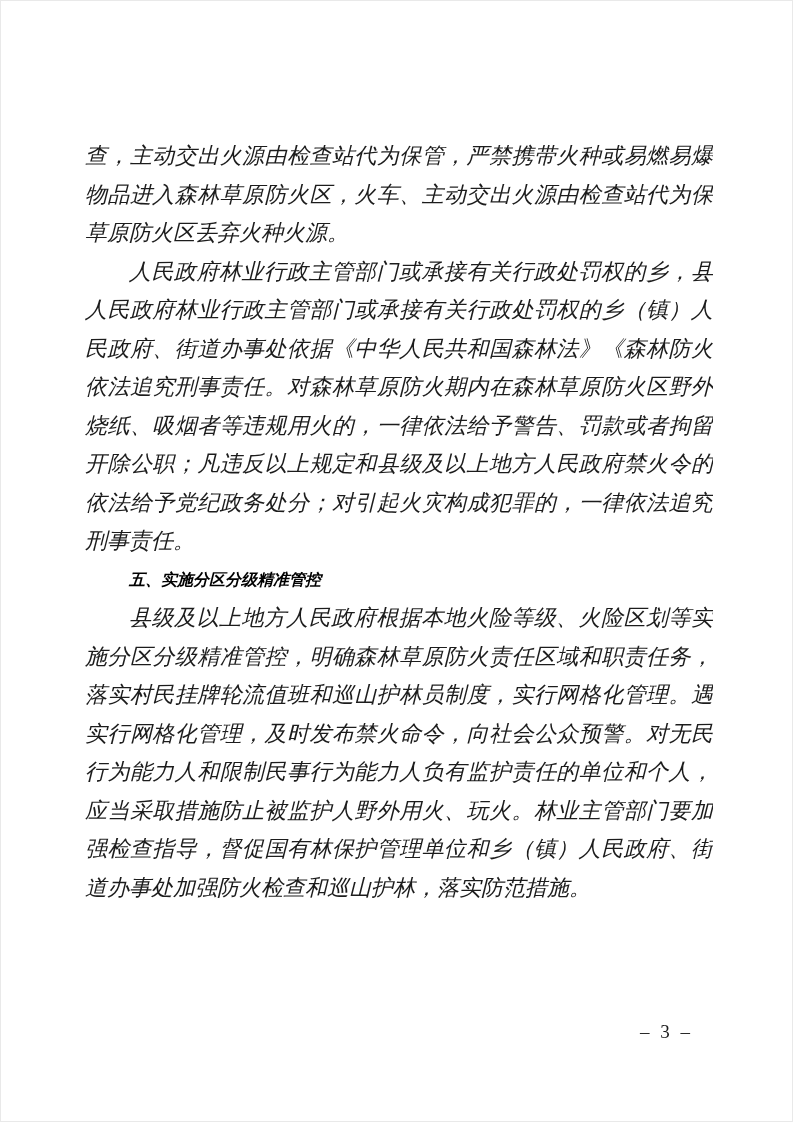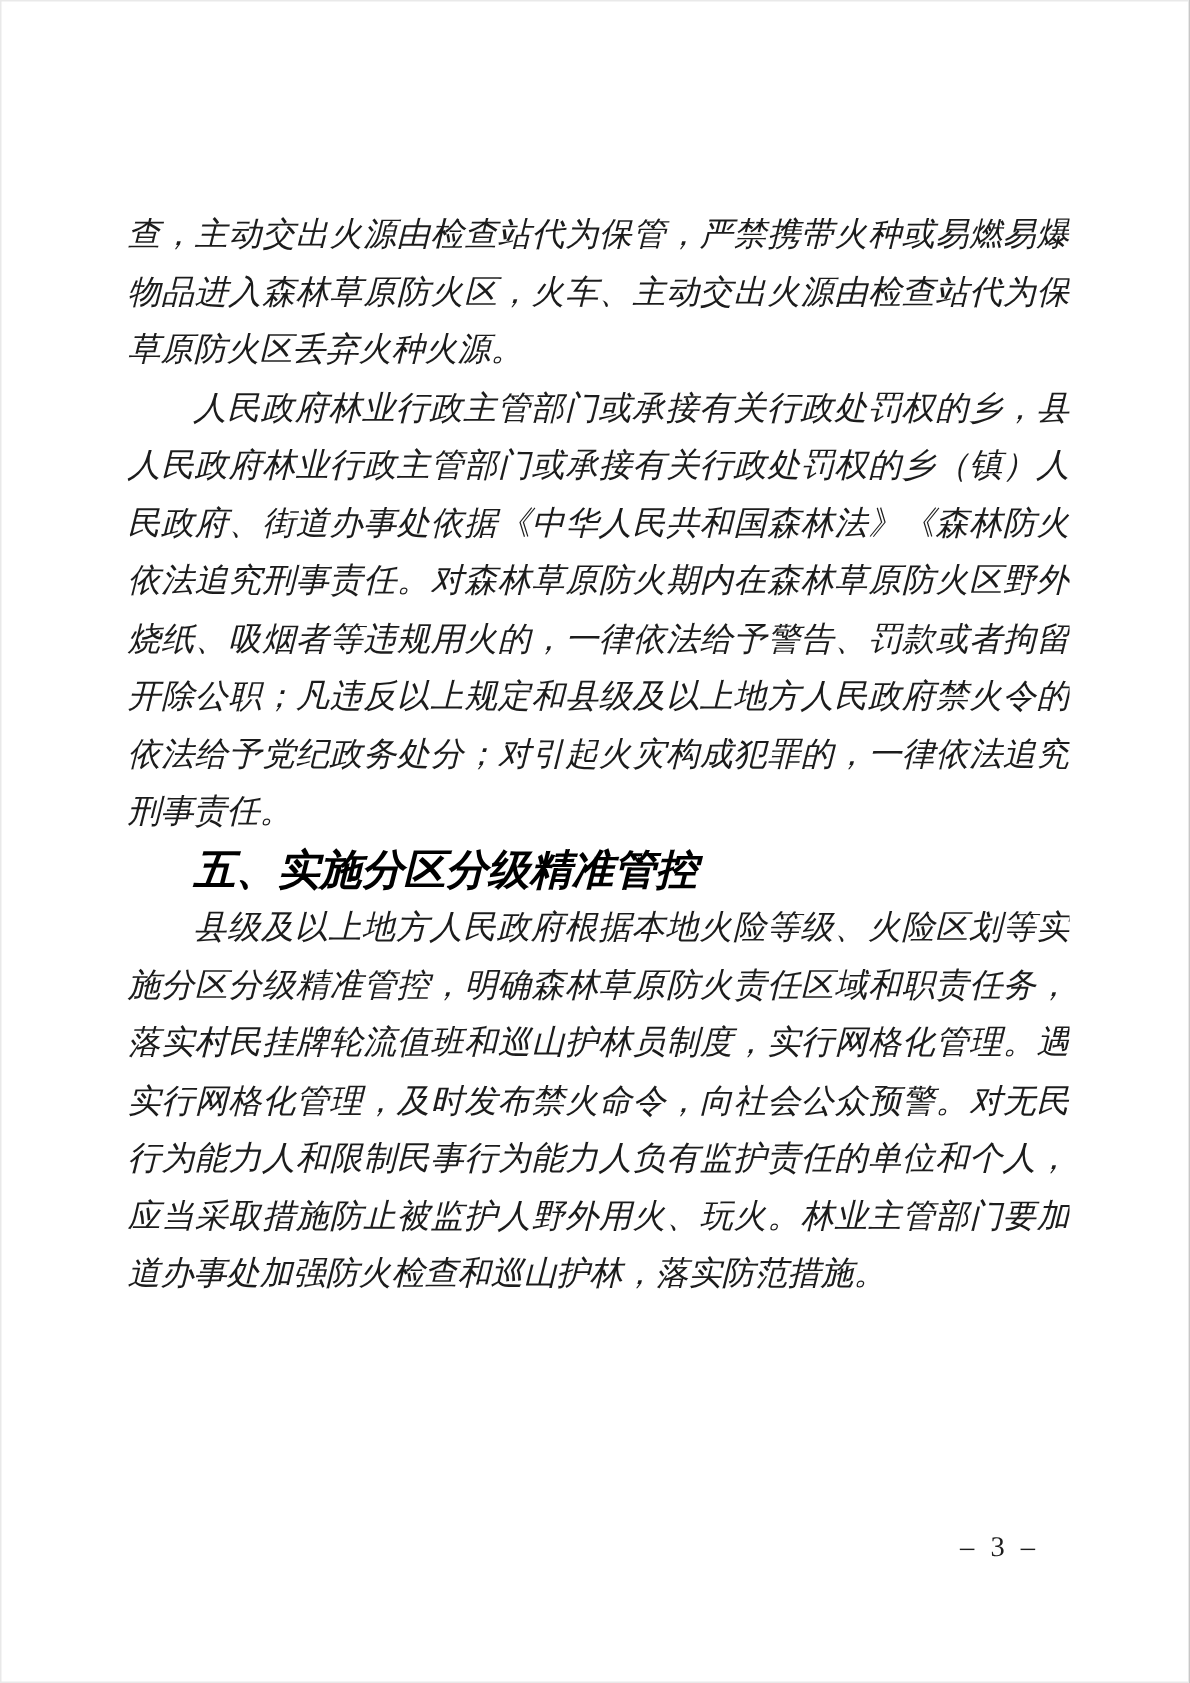--- a/index.html
+++ b/index.html
@@ -35,21 +35,21 @@
   .row.last {
     text-align: center;
     text-align-last: left;
   }
   .row.indent {
     text-indent: 44px;
   }
   .row.heading {
     font-family: "Liberation Sans", "DejaVu Sans", sans-serif;
     font-weight: bold;
-    font-size: 28px;
+    font-size: 16px;
     color: #000000;
     text-align: left;
     text-align-last: left;
   }
   .footer-page-number {
     position: absolute;
     left: 640px;
     top: 1018px;
     width: 80px;
     height: 28px;
@@ -80,18 +80,19 @@
     <p class="row last">刑事责任。</p>
 
     <h2 class="row heading indent">五、实施分区分级精准管控</h2>
 
     <p class="row indent">县级及以上地方人民政府根据本地火险等级、火险区划等实</p>
     <p class="row">施分区分级精准管控，明确森林草原防火责任区域和职责任务，</p>
     <p class="row">落实村民挂牌轮流值班和巡山护林员制度，实行网格化管理。遇</p>
     <p class="row">实行网格化管理，及时发布禁火命令，向社会公众预警。对无民事</p>
     <p class="row">行为能力人和限制民事行为能力人负有监护责任的单位和个人，</p>
     <p class="row">应当采取措施防止被监护人野外用火、玩火。林业主管部门要加</p>
+    <p class="row">强检查指导，督促国有林保护管理单位和乡（镇）人民政府、街</p>
     <p class="row last">道办事处加强防火检查和巡山护林，落实防范措施。</p>
 
   </div>
 
   <div class="footer-page-number">– 3 –</div>
 </div>
 
 </body></html>

